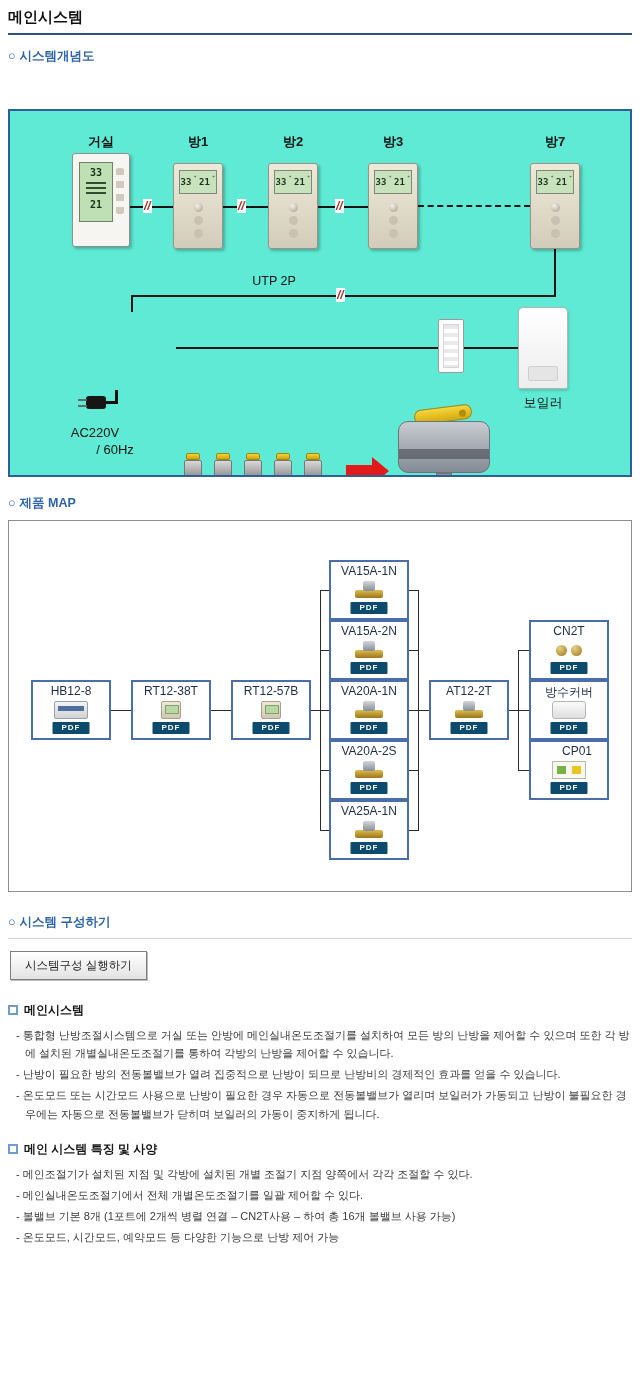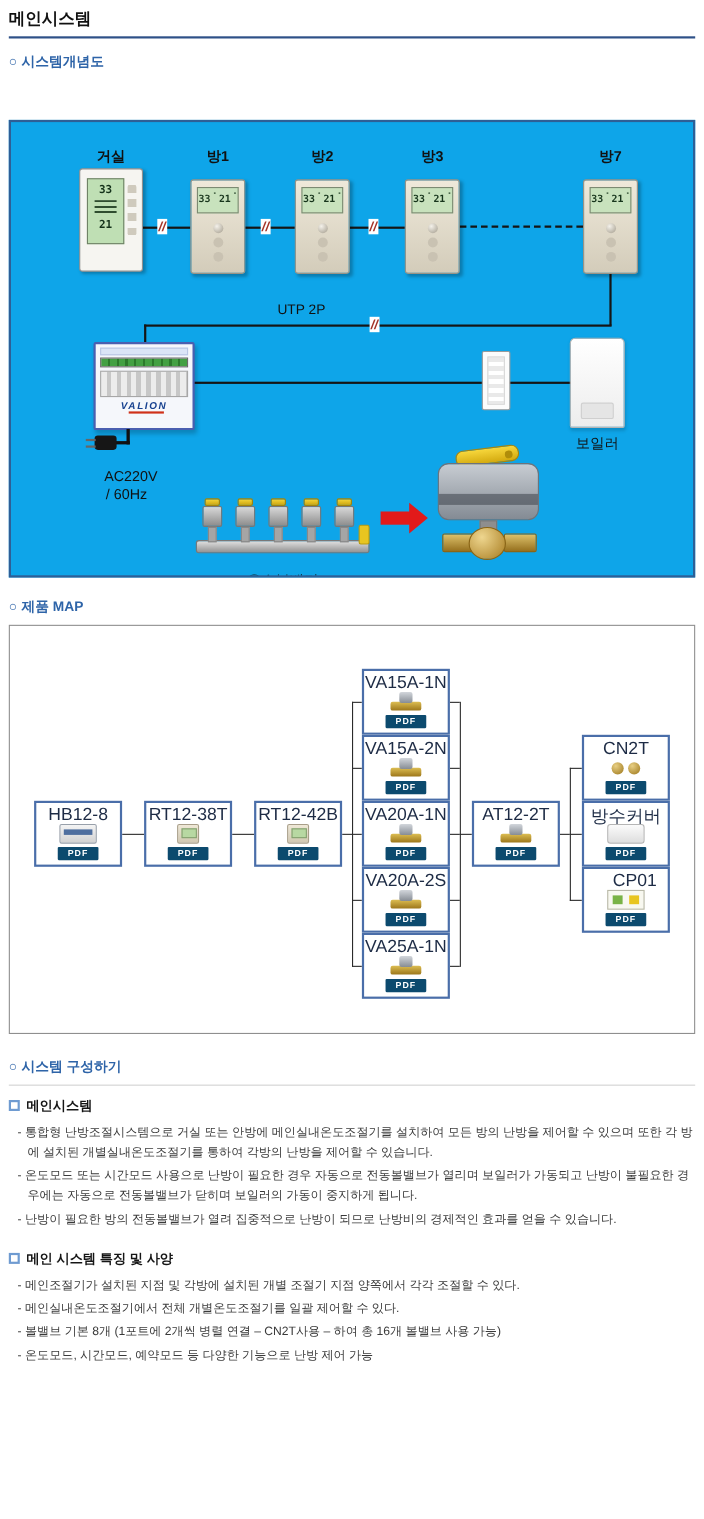--- a/index.html
+++ b/index.html
@@ -7,21 +7,21 @@
   body{width:640px;font-family:"Liberation Sans","DejaVu Sans",sans-serif;color:#222;}
   .page{padding:6px 8px 14px;}
   .title{font-size:15px;font-weight:bold;color:#111;padding:2px 0 6px;}
   .title-rule{border-bottom:2px solid #2e5188;margin-bottom:13px;}
   .subtitle{font-size:11.5px;color:#555;margin-bottom:16px;}
   .sec-head{font-size:12.5px;font-weight:bold;color:#2e64a8;margin-bottom:8px;}
   .sec-head .sec-bullet{margin-right:4px;}
   .sec-head.underlined{border-bottom:1px solid #d2d2d2;padding-bottom:7px;margin-bottom:10px;}
 
   
-  .diagram{position:relative;height:416px;border:2px solid #2e5f96;margin-bottom:18px;background:#0ea5e9;overflow:hidden;margin-top:44px;}
+  .diagram{position:relative;height:368px;border:2px solid #2e5f96;margin-bottom:18px;background:#5eead4;overflow:hidden;margin-top:44px;}
   .room-label{position:absolute;top:22px;text-align:center;font-size:13px;font-weight:600;color:#111;}
   .hline{position:absolute;height:2px;background:#151515;z-index:1;}
   .vline{position:absolute;width:2px;background:#151515;z-index:1;}
   .hdash{position:absolute;height:0;border-top:2px dashed #151515;z-index:1;}
   .slash{position:absolute;font-size:12px;font-weight:bold;font-style:italic;color:#a33327;background:#fff;padding:0 1px;line-height:14px;z-index:3;}
   .dlabel{position:absolute;font-size:13px;color:#111;text-align:center;z-index:2;}
   .dlabel.bold{font-weight:bold;}
 
   .stat{position:absolute;top:52px;width:50px;height:86px;background:linear-gradient(180deg,#efe9da,#d3ccba);border:1px solid #9a9385;border-radius:3px;box-shadow:2px 2px 3px rgba(0,0,0,.25);z-index:2;}
   .stat .lcd{width:38px;height:24px;margin:6px auto 2px;background:#c8e2bd;border:1px solid #7c8a72;display:flex;align-items:center;justify-content:center;gap:2px;font-size:9px;font-weight:bold;color:#17351c;font-family:"DejaVu Sans Mono","Liberation Mono",monospace;}
@@ -72,21 +72,21 @@
   .mv-stem{position:absolute;left:48px;top:68px;width:16px;height:9px;background:#8e8e8e;border:1px solid #777;}
   .mv-pipe{position:absolute;top:80px;width:30px;height:17px;background:linear-gradient(180deg,#dcc06a,#96701e);border:1px solid #8a6516;border-radius:2px;}
   .mv-ball{position:absolute;left:38px;top:74px;width:34px;height:30px;border-radius:50%;background:radial-gradient(circle at 35% 30%,#eed68f,#a87c20);border:1px solid #8a6516;z-index:2;}
 
   
   .map-desc{font-size:11px;color:#5a5a5a;margin-bottom:6px;}
   .map-box{position:relative;height:372px;border:1px solid #8f8f8f;margin-bottom:22px;background:#fff;}
   .ml-h{position:absolute;height:1px;background:#2b2b2b;}
   .ml-v{position:absolute;width:1px;background:#2b2b2b;}
   .pbox{position:absolute;width:80px;height:60px;border:2px solid #4a6ea9;background:#fff;text-align:center;cursor:pointer;}
-  .pname{font-size:16px;color:#1d2b45;padding-top:2px;}
+  .pname{font-size:12px;color:#1d2b45;padding-top:2px;}
   .thumb{position:absolute;left:50%;top:19px;transform:translateX(-50%);width:34px;height:18px;}
   .t-hub{background:linear-gradient(180deg,#f4f4f4,#d2d2d2);border:1px solid #98a0aa;border-radius:2px;}
   .t-hub::after{content:"";position:absolute;left:3px;top:4px;width:26px;height:5px;background:#4f6f9f;}
   .t-stat{width:20px;background:linear-gradient(180deg,#efe8d7,#d0c7b1);border:1px solid #a89e89;border-radius:2px;}
   .t-stat::after{content:"";position:absolute;left:3px;top:3px;width:12px;height:7px;background:#b7d8a2;border:1px solid #85a070;}
   .t-valve::before{content:"";position:absolute;left:3px;top:9px;width:28px;height:8px;background:linear-gradient(180deg,#dcbd52,#9c761a);border-radius:2px;}
   .t-valve::after{content:"";position:absolute;left:11px;top:0;width:12px;height:10px;background:linear-gradient(180deg,#d3d7dc,#878d95);border-radius:2px;}
   .t-conn::before{content:"";position:absolute;left:4px;top:4px;width:11px;height:11px;border-radius:50%;background:radial-gradient(circle at 35% 30%,#e8cf84,#9c761a);}
   .t-conn::after{content:"";position:absolute;left:19px;top:4px;width:11px;height:11px;border-radius:50%;background:radial-gradient(circle at 35% 30%,#e8cf84,#9c761a);}
   .t-cover{background:linear-gradient(180deg,#fbfbfb,#dedede);border:1px solid #b5b5b5;border-radius:3px;}
@@ -176,38 +176,32 @@
     <div class="stat" style="left:520px;">
       <div class="lcd">
           <span>33</span>
           <span class="deg">˚</span>
           <span>21</span>
           <span class="deg">˚</span>
         </div>
       <div class="stat-dots"></div>
     </div>
 
-    <div class="controller">
-      <div class="ctrl-top"></div>
-      <div class="ctrl-terms"></div>
-      <div class="ctrl-mid"></div>
-      <div class="ctrl-logo">VALION</div>
-    </div>
 
     <div class="hline" style="left:166px;top:236px;width:344px;"></div>
     <div class="bc-panel"></div>
     <div class="boiler"></div>
     <div class="dlabel" style="left:503px;top:283px;width:60px;">보일러</div>
 
     <div class="cordv"></div>
     <div class="cordh"></div>
     <div class="plug"></div>
     <div class="prong" style="left:68px;top:288px;"></div>
     <div class="prong" style="left:68px;top:294px;"></div>
-    <div class="dlabel" style="left:64px;top:314px;width:90px;">AC220V</div>
+    <div class="dlabel" style="left:40px;top:314px;width:90px;">AC220V</div>
     <div class="dlabel" style="left:60px;top:331px;width:90px;">/ 60Hz</div>
 
     <div class="manifold">
       <div class="mani-pipe"></div>
       <div class="mani-end"></div>
       <div class="mani-valve" style="left:6px;">
           <div class="cap"></div>
           <div class="bod"></div>
           <div class="stem"></div>
         </div>
@@ -280,21 +274,21 @@
       <div class="pname">HB12-8</div>
       <div class="thumb t-hub"></div>
       <div class="pdf">PDF</div>
     </div>
     <div class="pbox" style="left:122px;top:159px;">
       <div class="pname">RT12-38T</div>
       <div class="thumb t-stat"></div>
       <div class="pdf">PDF</div>
     </div>
     <div class="pbox" style="left:222px;top:159px;">
-      <div class="pname">RT12-42B</div>
+      <div class="pname">RT12-57B</div>
       <div class="thumb t-stat"></div>
       <div class="pdf">PDF</div>
     </div>
     <div class="pbox" style="left:320px;top:39px;">
       <div class="pname">VA15A-1N</div>
       <div class="thumb t-valve"></div>
       <div class="pdf">PDF</div>
     </div>
     <div class="pbox" style="left:320px;top:99px;">
       <div class="pname">VA15A-2N</div>
@@ -335,29 +329,30 @@
       <div class="pname">CP01</div>
       <div class="thumb t-cp"></div>
       <div class="pdf">PDF</div>
     </div>
   </div>
 
   
   <div class="sec-head underlined">
     <span class="sec-bullet">○</span><span>시스템 구성하기</span>
   </div>
+  <button class="run-btn">시스템구성 실행하기</button>
 
   
   <div class="sub-head">
     <span class="sq-icon"></span><span>메인시스템</span>
   </div>
   <ul class="blist">
     <li>- 통합형 난방조절시스템으로 거실 또는 안방에 메인실내온도조절기를 설치하여 모든 방의 난방을 제어할 수 있으며 또한 각 방에 설치된 개별실내온도조절기를 통하여 각방의 난방을 제어할 수 있습니다.</li>
+    <li>- 난방이 필요한 방의 전동볼밸브가 열려 집중적으로 난방이 되므로 난방비의 경제적인 효과를 얻을 수 있습니다.</li>
     <li>- 온도모드 또는 시간모드 사용으로 난방이 필요한 경우 자동으로 전동볼밸브가 열리며 보일러가 가동되고 난방이 불필요한 경우에는 자동으로 전동볼밸브가 닫히며 보일러의 가동이 중지하게 됩니다.</li>
-    <li>- 난방이 필요한 방의 전동볼밸브가 열려 집중적으로 난방이 되므로 난방비의 경제적인 효과를 얻을 수 있습니다.</li>
   </ul>
 
   
   <div class="sub-head">
     <span class="sq-icon"></span><span>메인 시스템 특징 및 사양</span>
   </div>
   <ul class="blist">
     <li>- 메인조절기가 설치된 지점 및 각방에 설치된 개별 조절기 지점 양쪽에서 각각 조절할 수 있다.</li>
     <li>- 메인실내온도조절기에서 전체 개별온도조절기를 일괄 제어할 수 있다.</li>
     <li>- 볼밸브 기본 8개 (1포트에 2개씩 병렬 연결 – CN2T사용 – 하여 총 16개 볼밸브 사용 가능)</li>

